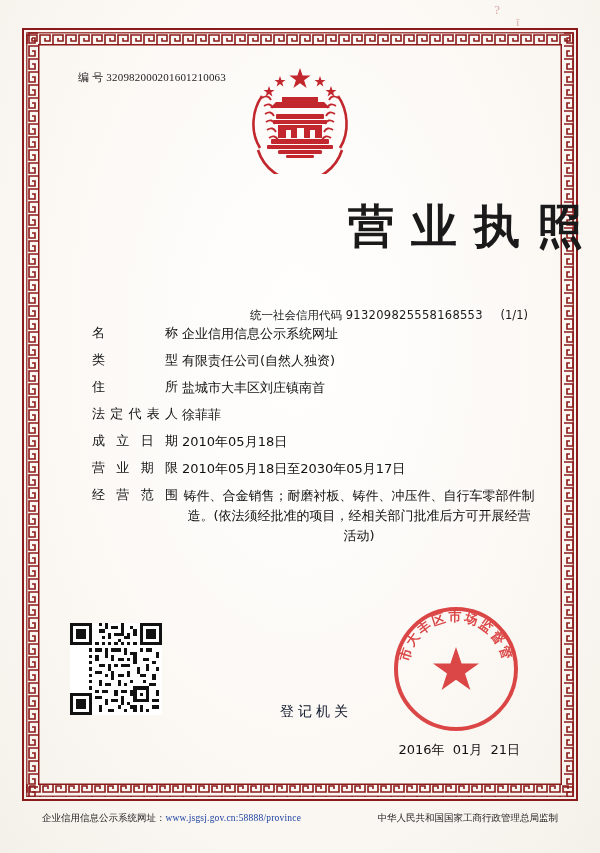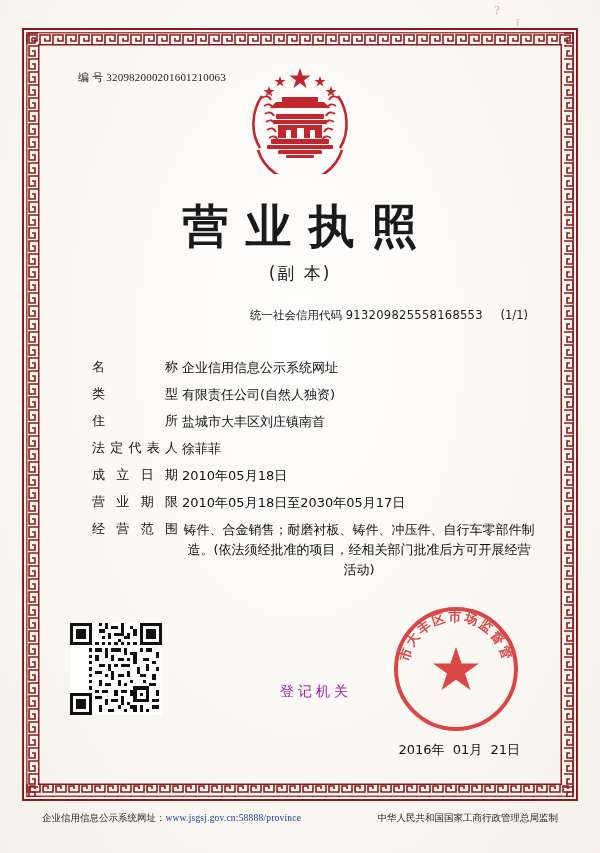--- a/index.html
+++ b/index.html
@@ -84,21 +84,21 @@
     height: 112px;
     z-index: 3;
   }
   .emblem svg { display:block; width:100%; height:100%; }
 
   
   .title {
     position: absolute;
     left: 0; right: 0;
     top: 196px;
-    text-align: center;
+    text-align: right;
     font-family: "DejaVu Sans", sans-serif;
     font-weight: bold;
     font-size: 46px;
     letter-spacing: 17px;
     text-indent: 17px;
     color: #1a1a1a;
     z-index: 4;
   }
   .subtitle {
     position: absolute;
@@ -123,21 +123,21 @@
     z-index: 4;
     white-space: nowrap;
   }
   .credit-line .code { letter-spacing: 0.3px; }
   .credit-line .pages { margin-left: 14px; }
 
   
   .fields {
     position: absolute;
     left: 92px;
-    top: 358px;
+    top: 324px;
     right: 64px;
     z-index: 4;
   }
   .field-row {
     display: flex;
     align-items: flex-start;
     margin-bottom: 8px;
   }
   .field-label {
     width: 86px;
@@ -171,25 +171,25 @@
     width: 92px;
     height: 92px;
     z-index: 4;
   }
   .qr svg { display:block; width:100%; height:100%; }
 
   
   .registry {
     position: absolute;
     left: 280px;
-    bottom: 152px;
+    bottom: 132px;
     font-family: "DejaVu Sans", sans-serif;
     font-size: 14px;
     letter-spacing: 4px;
-    color: #a21caf;
+    color: #0f172a;
     z-index: 4;
     margin-top: 12px;
   }
 
   
   .seal {
     position: absolute;
     right: 78px;
     bottom: 118px;
     width: 132px;
@@ -348,21 +348,20 @@
           <path d="M96,44 q-6,-4 -9,2"></path>
         <path d="M95,52 q-6,-4 -9,2"></path>
           <path d="M94,60 q-6,-4 -9,2"></path>
         <path d="M93,68 q-6,-4 -9,2"></path>
           <path d="M91,76 q-6,-4 -9,2"></path>
       </g>
     </svg>
   </div>
 
   <div class="title">营业执照</div>
-  <div class="subtitle">(副  本)</div>
 
   <div class="credit-line">
     <span>统一社会信用代码</span>
     <span class="code">913209825558168553</span>
     <span class="pages">(1/1)</span>
   </div>
 
   <div class="fields">
 
     <div class="field-row">

